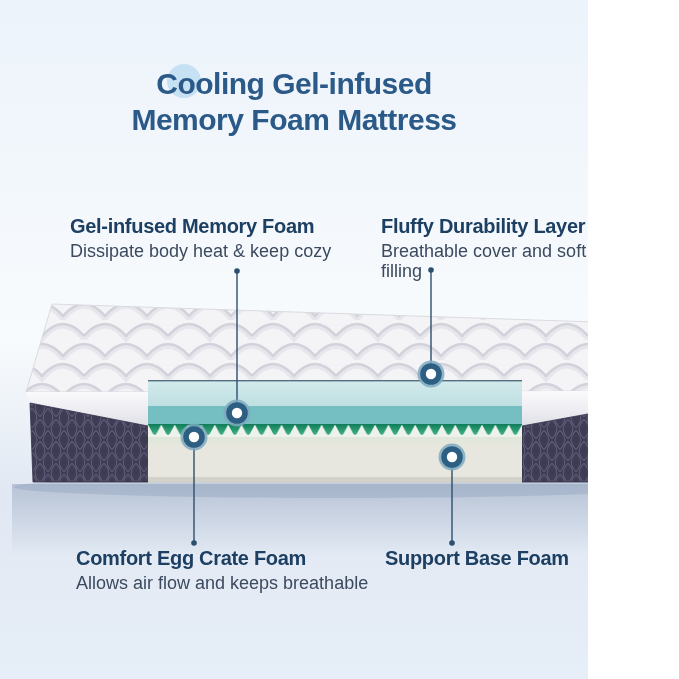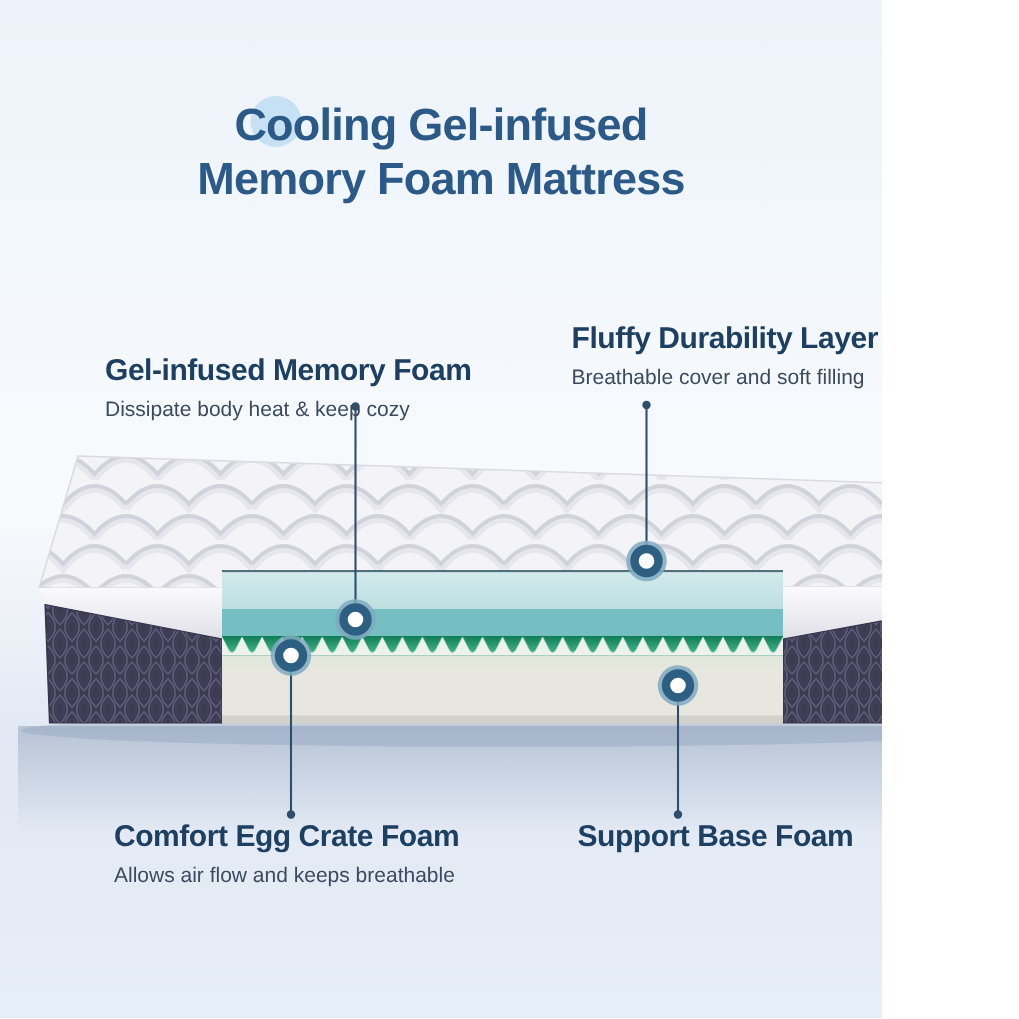--- a/index.html
+++ b/index.html
@@ -16,23 +16,23 @@
   }
   .accent-circle {
     position:absolute; left:167px; top:64px; width:34px; height:34px;
     border-radius:50%; background:#c6e0f4; z-index:1;
   }
   .callout { position:absolute; z-index:2; }
   .callout .heading {
     font-size:20px; font-weight:700; letter-spacing:-0.3px; line-height:24px; color:#1c3f62;
   }
   .callout .body {
-    font-size:14px; font-weight:400; line-height:20px; color:#3c4a5f; margin-top:3px;
+    font-size:18px; font-weight:400; line-height:20px; color:#3c4a5f; margin-top:3px;
   }
-  #callout-gel      { left:70px;  top:214px;margin-top:21px; }
+  #callout-gel      { left:70px;  top:214px; }
   #callout-pillow   { left:381px; top:214px; }
   #callout-eggcrate { left:76px;  top:546px; }
   #callout-base     { left:385px; top:546px; }
 </style>
 </head>
 <body>
 
 <div class="canvas">
 
   <div class="accent-circle"></div>

